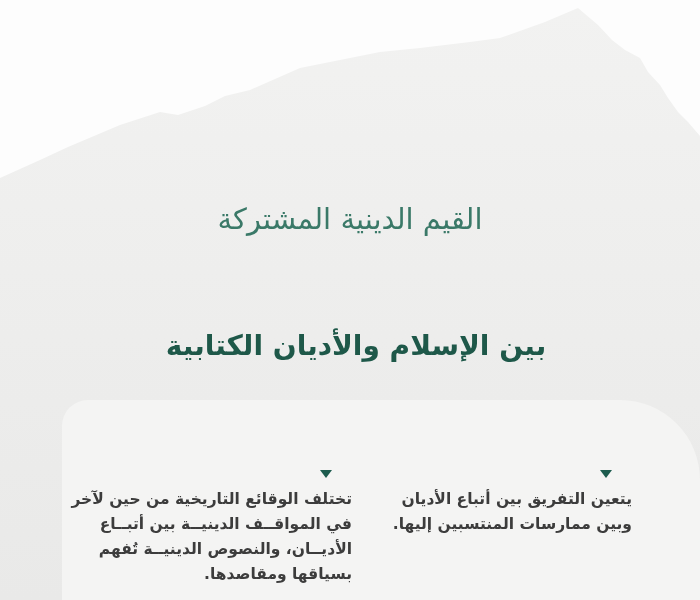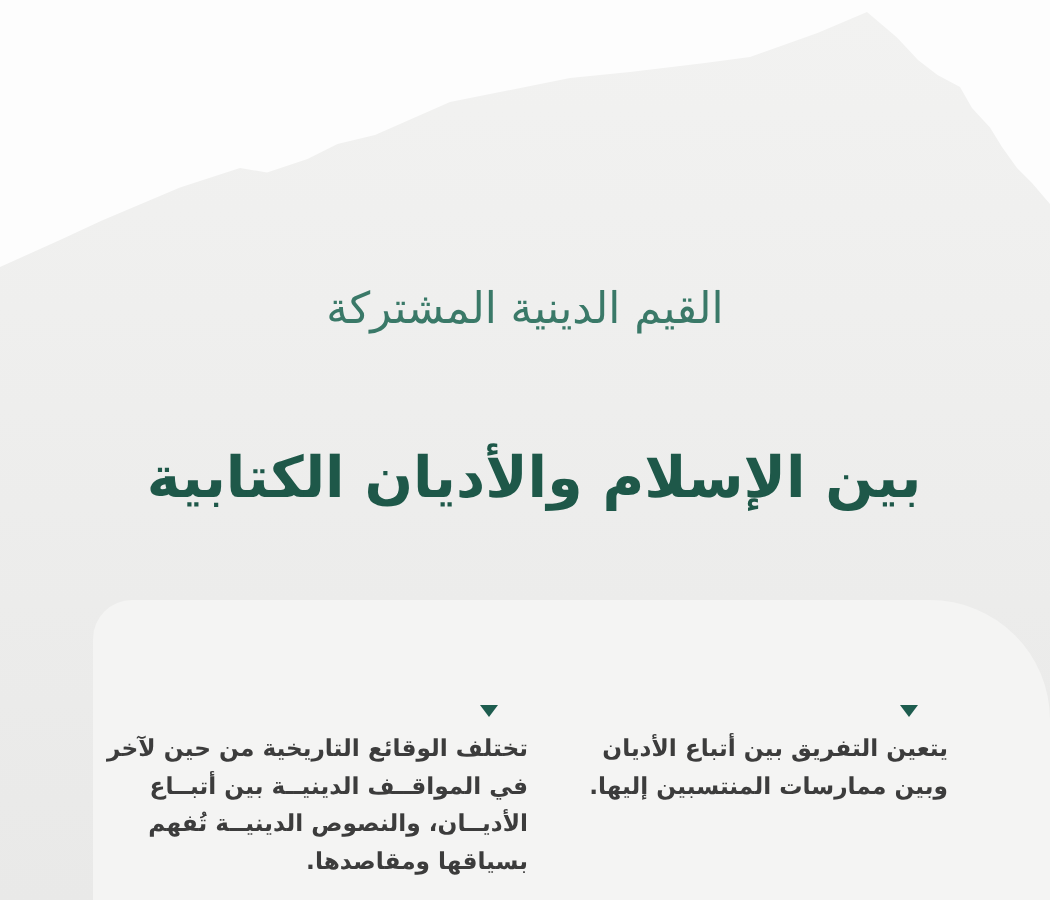--- a/index.html
+++ b/index.html
@@ -19,24 +19,24 @@
     --accent:#1d5c4e;
     --body-text:#3c3c3c;
   }
   .mountain-svg{position:absolute;left:0;top:0;width:700px;height:600px;}
   .title-block{
     position:absolute;left:0;right:0;top:144px;
     text-align:center;direction:rtl;white-space:pre;
   }
   .page-title{
     font-size:29px;line-height:46px;font-weight:normal;
-    color:var(--title);margin:0;
+    color:var(--title);margin:14px;
   }
   .page-subtitle{
-    font-size:38px;line-height:52px;font-weight:bold;
+    font-size:28px;line-height:52px;font-weight:bold;
     color:var(--subtitle);margin:26px 0 0 12px;
   }
   .intro-card{
     position:absolute;left:62px;right:0;top:400px;bottom:0;
     background:var(--card);
     border-radius:26px 80px 0 0;
     direction:rtl;
   }
   .intro-heading{
     margin:14px 68px 0 0;

